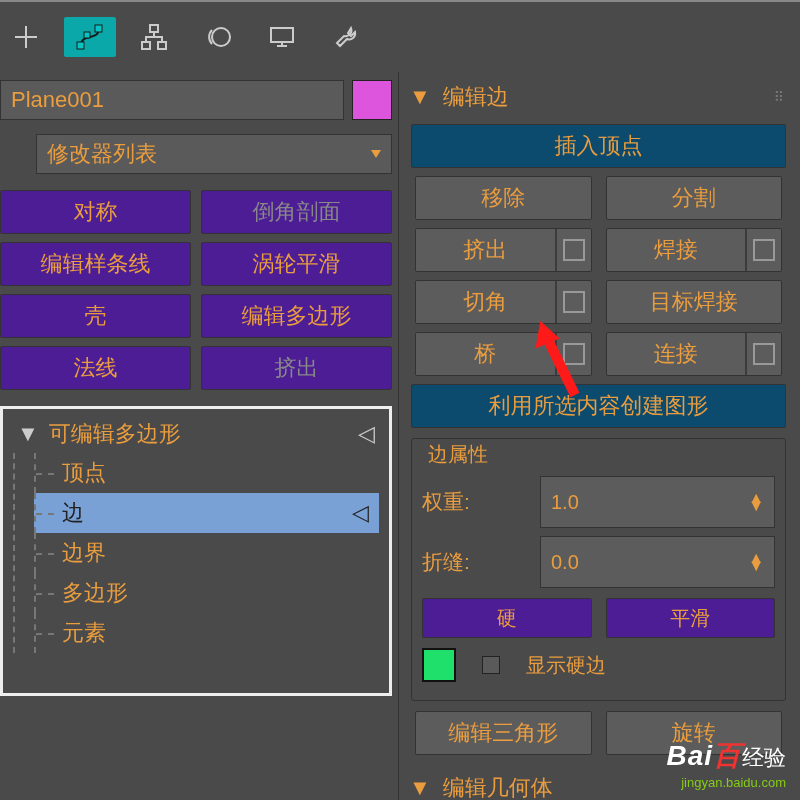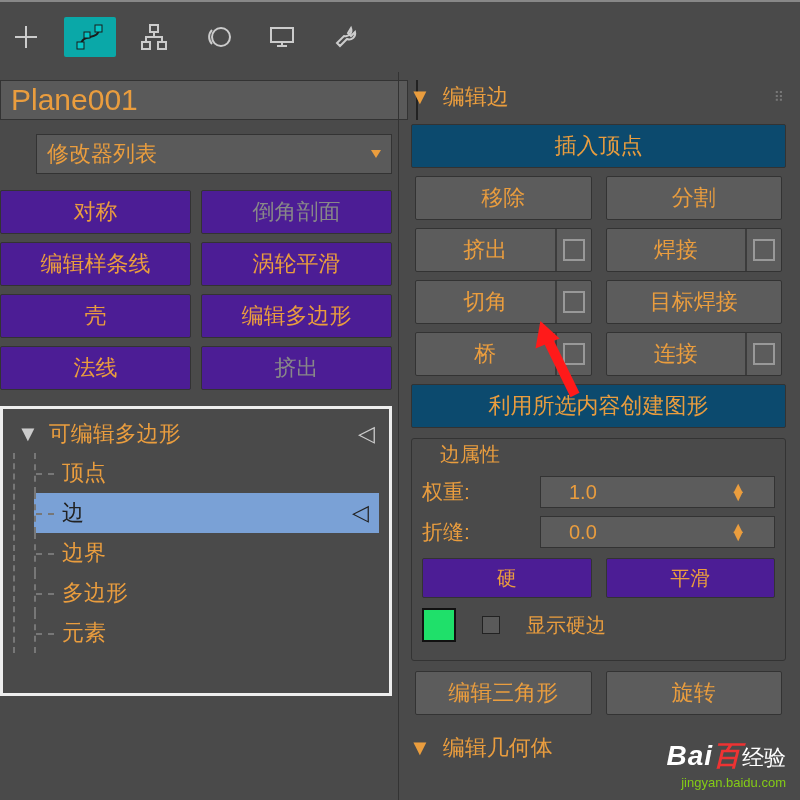--- a/index.html
+++ b/index.html
@@ -8,21 +8,21 @@
 .toolbar .tool-icon { width:52px; height:40px; display:flex; align-items:center; justify-content:center; cursor:pointer; border-radius:2px; }
 .toolbar .tool-icon.active { background:#0aa8a8; }
 .toolbar svg { width:30px; height:30px; }
 .toolbar .stroke { stroke:#ccc; stroke-width:2; fill:none; }
 .toolbar .active .stroke { stroke:#1a1a1a; }
 .toolbar .sq { fill:#06c5c5; stroke:#1a1a1a; stroke-width:1; }
 .columns { display:flex; height:728px; }
 .left { width:398px; padding:0 6px 0 0; }
 .right { width:402px; border-left:1px solid #333; padding:0 8px 0 6px; }
 .object-row { display:flex; margin:8px 0 14px 0; }
-.object-input { flex:1; height:40px; background:#5a5a5a; border:1px solid #333; color:#ea9d3e; padding:0 10px; font-size:30px; }
+.object-input { flex:1; height:40px; background:#5a5a5a; border:1px solid #333; color:#ea9d3e; padding:0 10px; font-size:22px; }
 .color-swatch { width:40px; height:40px; background:#dd55dd; border:1px solid #222; margin-left:8px; }
 .dropdown { height:40px; background:#5a5a5a; border:1px solid #333; color:#ea9d3e; font-size:22px; padding:0 10px; display:flex; align-items:center; justify-content:space-between; margin-bottom:16px; cursor:pointer;margin-left:36px; }
 .dropdown::after { content:""; border-left:5px solid transparent; border-right:5px solid transparent; border-top:8px solid #ea9d3e; }
 .btn-grid { display:flex; flex-direction:column; gap:8px; }
 .btn-row { display:flex; gap:10px; }
 .btn { flex:1; height:44px; background:#4c1d95; border:1px solid #333; color:#ea9d3e; font-size:22px; display:flex; align-items:center; justify-content:center; cursor:pointer; border-radius:2px; }
 .btn.disabled { color:#888; }
 .stack-panel { margin-top:16px; border:3px solid #eee; height:290px; background:#4a4a4a; padding:6px 10px; }
 .stack-header { display:flex; align-items:center; color:#ea9d3e; font-size:22px; padding:4px 4px; }
 .stack-header .tri { margin-right:10px; color:#ccc; }
@@ -36,24 +36,24 @@
 .rollout-head { display:flex; align-items:center; color:#ea9d3e; font-size:22px; padding:10px 6px 6px 4px; }
 .rollout-head .tri { margin-right:12px; color:#ea9d3e; }
 .rollout-head .dots { margin-left:auto; color:#777; letter-spacing:2px; font-size:14px; }
 .wide-btn { height:44px; background:#0c4a6e; border:1px solid #333; color:#ea9d3e; font-size:22px; display:flex; align-items:center; justify-content:center; cursor:pointer; border-radius:2px; margin:6px 6px; }
 .pair-row { display:flex; gap:14px; padding:0 10px; margin:8px 0; }
 .half { flex:1; height:44px; background:#5c5c5c; border:1px solid #333; border-radius:2px; display:flex; align-items:center; cursor:pointer; overflow:hidden; }
 .half .lbl { flex:1; text-align:center; color:#ea9d3e; font-size:22px; }
 .half .sqbox { width:36px; height:100%; border-left:2px solid #3c3c3c; display:flex; align-items:center; justify-content:center; }
 .half .sqbox::after { content:""; width:18px; height:18px; border:2px solid #999; }
 .fieldset { border:1px solid #333; margin:10px 6px; border-radius:3px; padding:8px 10px 12px 10px; }
-.fieldset-title { color:#ea9d3e; font-size:20px; margin-top:-20px; background:#4a4a4a; display:inline-block; padding:0 6px;margin-left:12px; }
+.fieldset-title { color:#ea9d3e; font-size:20px; margin-top:-20px; background:#4a4a4a; display:inline-block; padding:0 6px; }
 .prop-row { display:flex; align-items:center; margin:8px 0; gap:28px; }
 .prop-label { color:#ea9d3e; font-size:21px; width:90px; }
-.spinner { flex:1; height:32px; background:#5c5c5c; border:1px solid #333; display:flex; align-items:center; padding:0 28px; color:#ea9d3e; font-size:20px; justify-content:space-between; }
+.spinner { flex:1; height:52px; background:#5c5c5c; border:1px solid #333; display:flex; align-items:center; padding:0 10px; color:#ea9d3e; font-size:20px; justify-content:space-between; }
 .spinner .arrows { color:#ea9d3e; font-size:16px; line-height:8px; }
 .two-btn { display:flex; gap:14px; margin:10px 0; }
 .two-btn .btn { height:40px; font-size:20px; }
 .colorcheck { display:flex; align-items:center; gap:26px; margin:6px 0; }
 .colorcheck .sw { width:34px; height:34px; background:#1fe06a; border:2px solid #111; }
 .colorcheck .cb { width:18px; height:18px; border:1px solid #222; background:#5a5a5a; }
 .colorcheck .cl { color:#ea9d3e; font-size:20px; }
 .arrow-annot { position:absolute; left:530px; top:320px; width:60px; height:80px; pointer-events:none; }
 .watermark { position:absolute; right:14px; bottom:10px; color:#fff; text-align:right; }
 .watermark .big { font-size:28px; font-weight:bold; letter-spacing:1px;font-style:italic; }

